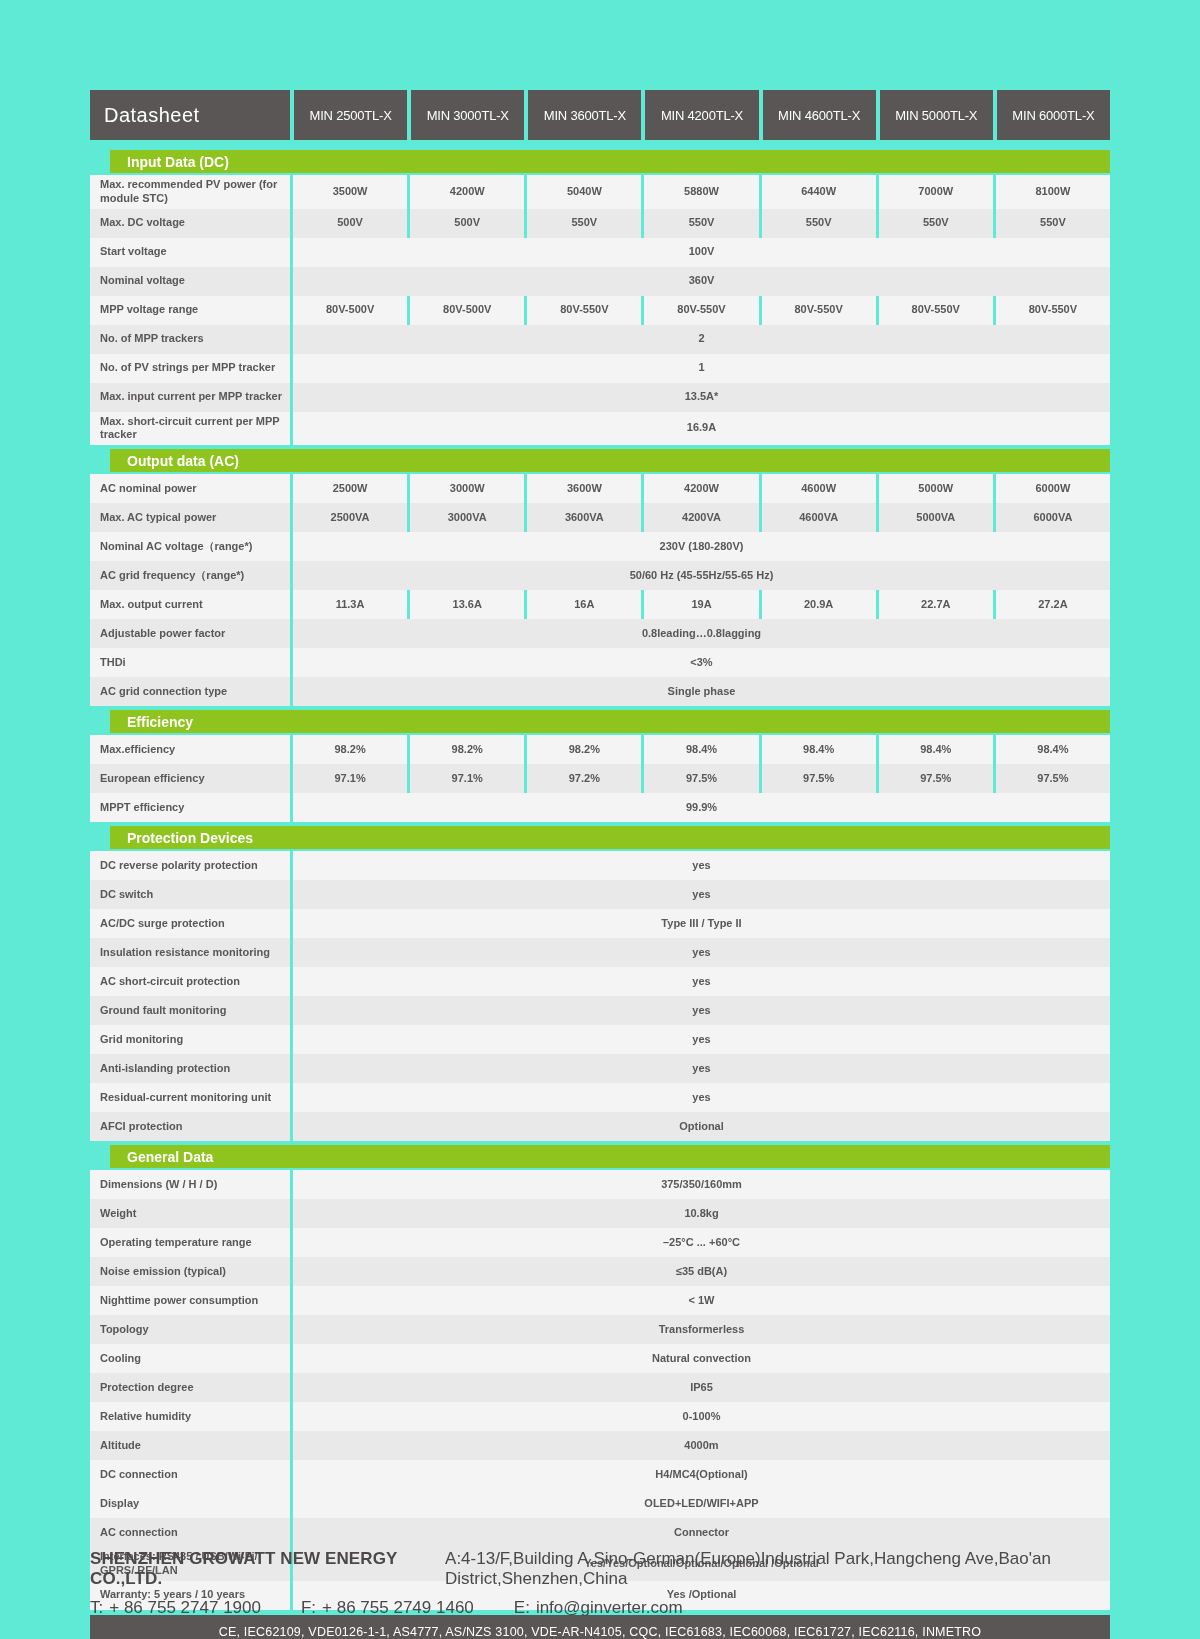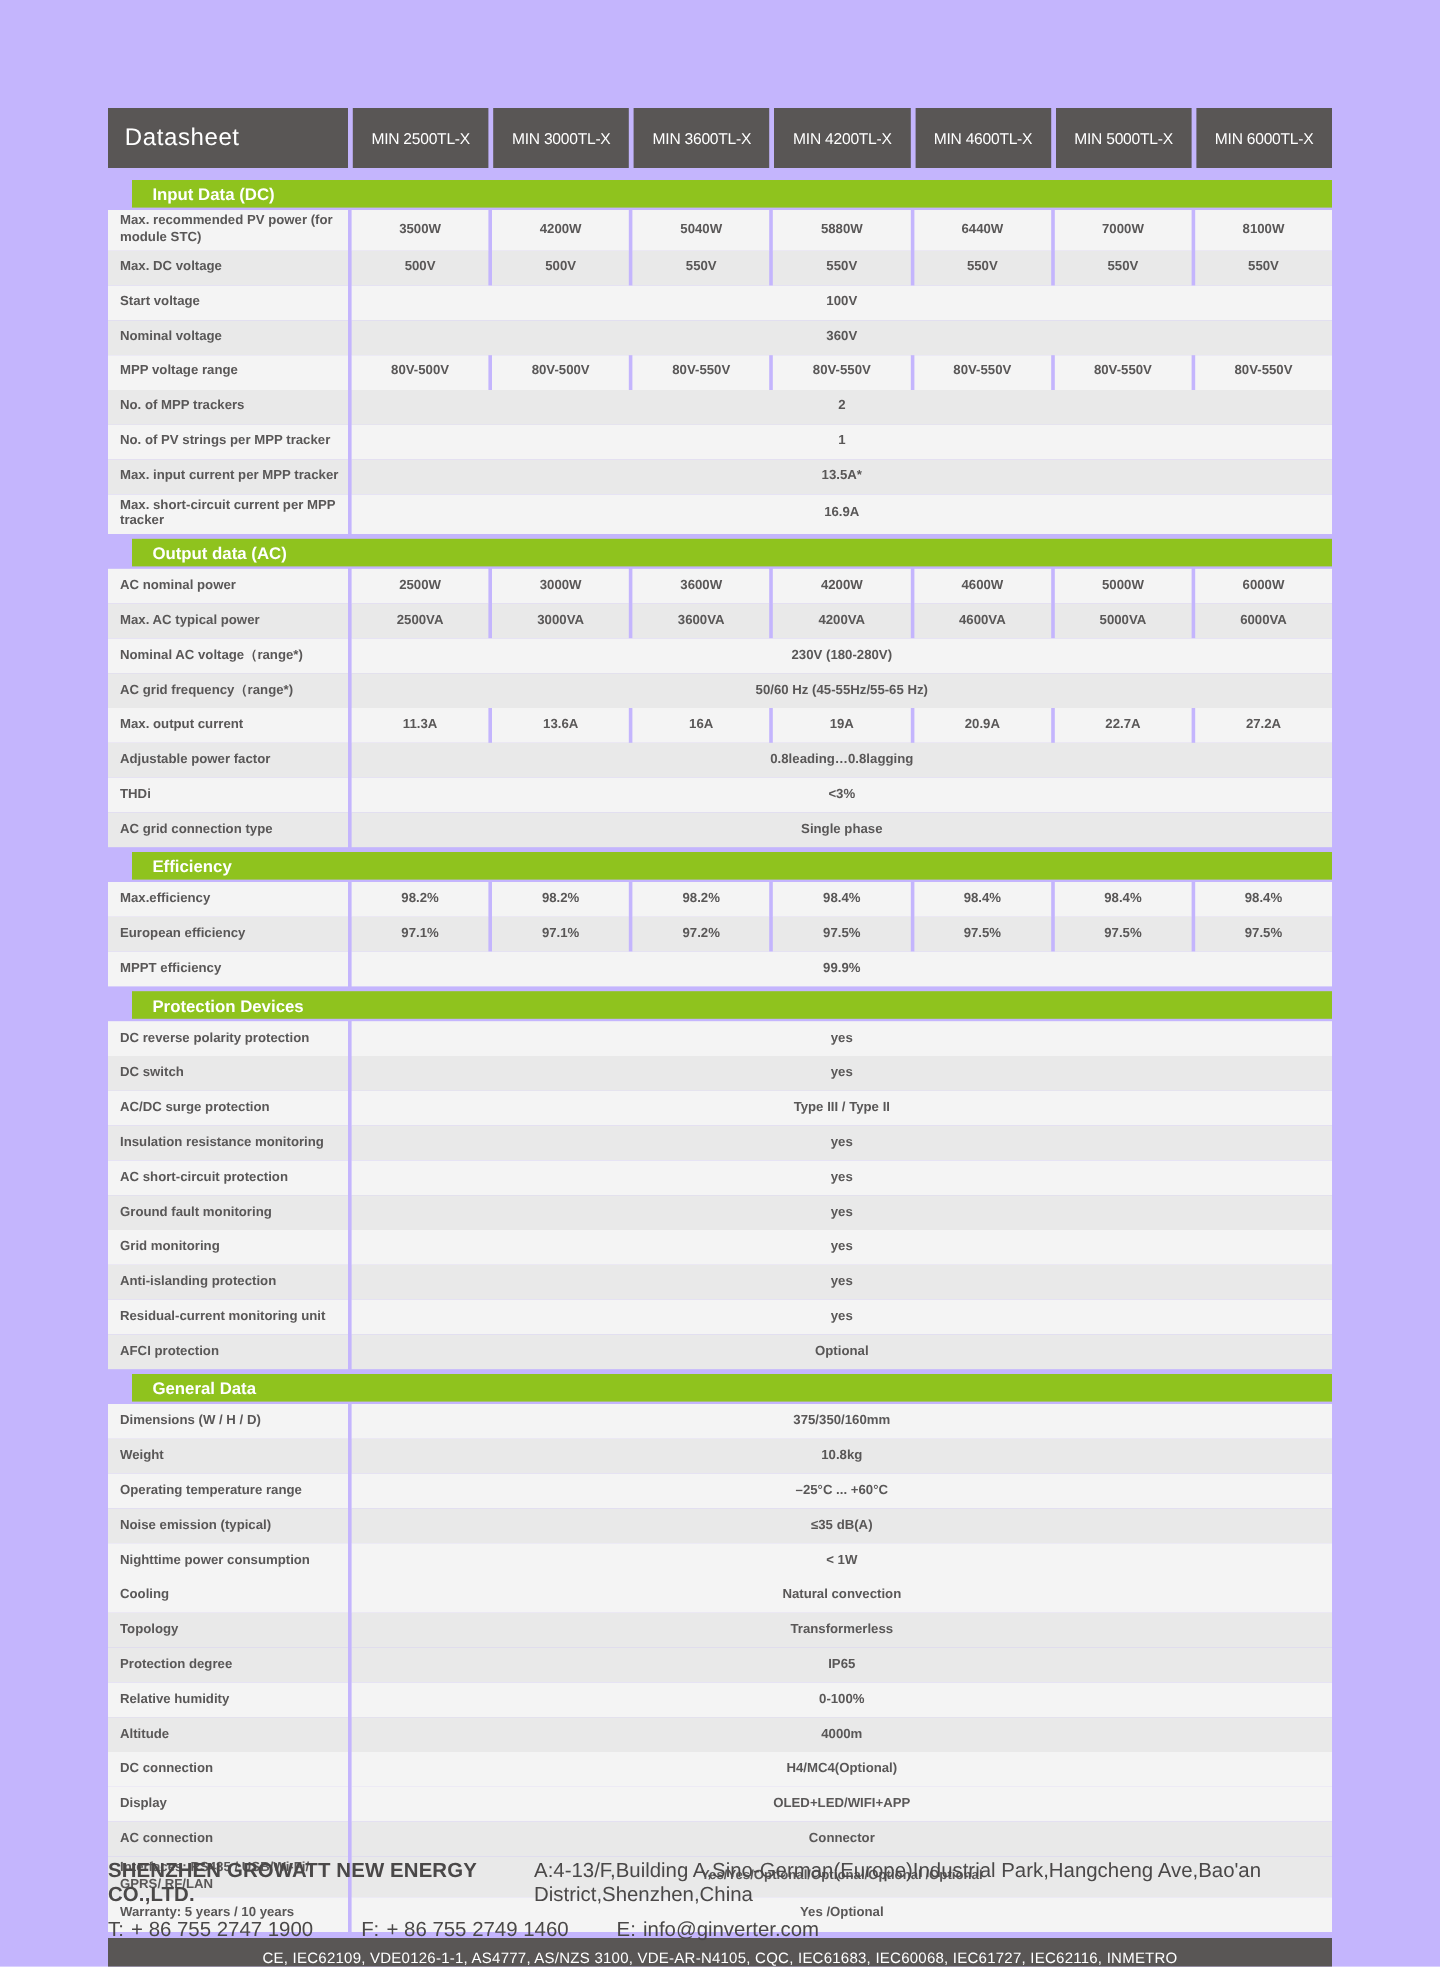--- a/index.html
+++ b/index.html
@@ -1,16 +1,16 @@
 <!DOCTYPE html>
 <html><head>
 <meta charset="utf-8">
 <style>
   html,body{margin:0;padding:0;background:#ffffff;}
-  .page{position:relative;width:1200px;height:1639px;background:#c4b5fd;overflow:hidden;
+  .page{position:relative;width:1200px;height:1639px;background:#5eead4;overflow:hidden;
         font-family:"Liberation Sans", sans-serif;color:#595757;}
   .content{position:absolute;left:90px;top:90px;width:1020px;}
 
   
   .model-header{display:grid;grid-template-columns:200px repeat(7,1fr);column-gap:4px;height:50px;}
   .tile{background:#595655;color:#ffffff;display:flex;align-items:center;justify-content:center;}
   .tile.brand{justify-content:flex-start;padding-left:14px;font-size:20px;letter-spacing:.5px;}
   .tile.model{font-size:13px;font-weight:normal;letter-spacing:-0.2px;}
 
   
@@ -264,27 +264,27 @@
             <div class="cell span7">–25°C ... +60°C</div>
           </div>
           <div class="row r1">
             <div class="cell label">Noise emission (typical)</div>
             <div class="cell span7">≤35 dB(A)</div>
           </div>
           <div class="row r0">
             <div class="cell label">Nighttime power consumption</div>
             <div class="cell span7">&lt; 1W</div>
           </div>
+          <div class="row r1">
+            <div class="cell label">Topology</div>
+            <div class="cell span7">Transformerless</div>
+          </div>
           <div class="row r0">
             <div class="cell label">Cooling</div>
             <div class="cell span7">Natural convection</div>
-          </div>
-          <div class="row r1">
-            <div class="cell label">Topology</div>
-            <div class="cell span7">Transformerless</div>
           </div>
           <div class="row r1">
             <div class="cell label">Protection degree</div>
             <div class="cell span7">IP65</div>
           </div>
           <div class="row r0">
             <div class="cell label">Relative humidity</div>
             <div class="cell span7">0-100%</div>
           </div>
           <div class="row r1">

